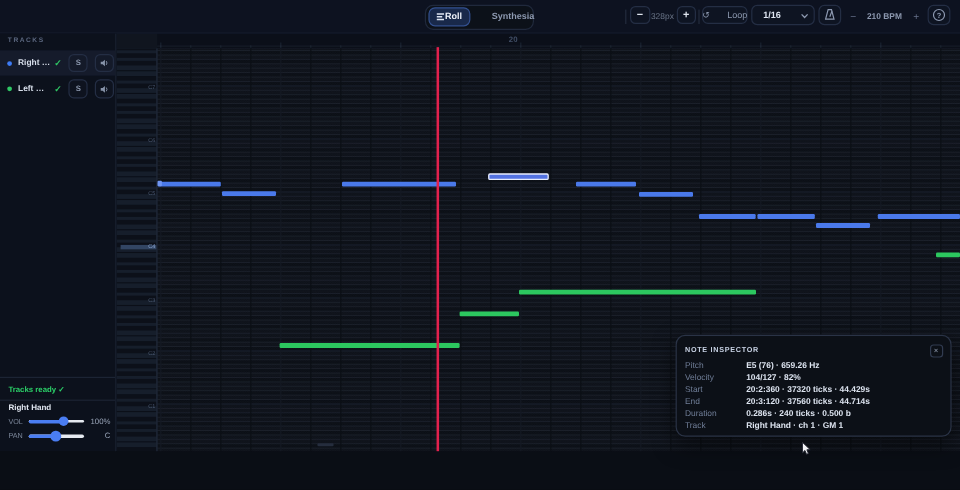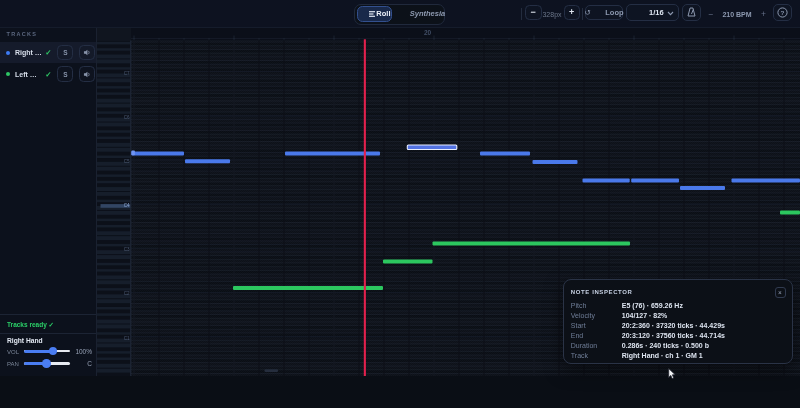--- a/index.html
+++ b/index.html
@@ -351,29 +351,29 @@
 <rect x="233.0" y="285.9" width="150.0" height="4.0" rx="1" fill="#2cc75f"></rect>
 <rect x="131.3" y="150.6" width="3.6" height="4.6" rx="0.8" fill="#6f95f3"></rect>
 <rect x="407.3" y="145.0" width="49.5" height="4.5" rx="1" fill="#5372e2" stroke="#e7ecfd" stroke-width="1.1"></rect>
 <rect x="264.5" y="369.3" width="13.5" height="2.6" rx="1" fill="#252d3d"></rect>
 <rect x="363.8" y="39.3" width="2.1" height="336.7" fill="#e2214d"></rect>
 </svg>
 
 <div class="abs" style="left:0;top:0;width:800px;height:28px;background:#0d1220;border-bottom:1px solid #151c2b;">
 
   <div class="abs" style="left:354px;top:3.5px;width:91px;height:21px;background:#0c1119;border:1px solid #20293c;border-radius:7px;"></div>
-  <div class="abs" style="left:356.5px;top:5.5px;width:35px;height:16px;background:#19294a;border:1px solid #33508f;border-radius:5.5px;display:flex;align-items:center;justify-content:flex-end;gap:0;">
+  <div class="abs" style="left:356.5px;top:5.5px;width:35px;height:16px;background:#19294a;border:1px solid #33508f;border-radius:5.5px;display:flex;align-items:center;justify-content:center;gap:0;">
     <svg width="8" height="8" viewBox="0 0 8 8">
       <line x1="1" y1="1.7" x2="7" y2="1.7" stroke="#dfe6f2" stroke-width="1.2"></line>
       <line x1="1" y1="4" x2="5.5" y2="4" stroke="#dfe6f2" stroke-width="1.2"></line>
       <line x1="1" y1="6.3" x2="7" y2="6.3" stroke="#dfe6f2" stroke-width="1.2"></line>
     </svg>
     <span style="font-size:7.5px;font-weight:bold;color:#eef2fa;">Roll</span>
   </div>
-  <div class="abs" style="left:396px;top:5.5px;width:47px;height:16px;display:flex;align-items:center;justify-content:center;gap:16px;font-style:italic;">
+  <div class="abs" style="left:396px;top:5.5px;width:47px;height:16px;display:flex;align-items:center;justify-content:center;gap:16px;">
     <svg width="7" height="7" viewBox="0 0 7 7">
       <rect x="0.5" y="0.8" width="6" height="5.4" rx="0.8" fill="none" stroke="#8d99b0" stroke-width="1"></rect>
       <rect x="1.4" y="3.6" width="1.3" height="2" fill="#8d99b0"></rect>
       <rect x="4.2" y="3.6" width="1.3" height="2" fill="#8d99b0"></rect>
     </svg>
     <span style="font-size:7.5px;font-weight:bold;color:#8d99b0;">Synthesia</span>
   </div>
 
   <div class="abs" style="left:521px;top:8px;width:1px;height:12px;background:#232c3e;"></div>
   <div class="btn" style="left:525px;top:4.5px;width:16.5px;height:15.5px;">
@@ -381,24 +381,24 @@
       </div>
   <div class="abs" style="left:541px;top:0;width:22px;height:28px;display:flex;align-items:center;justify-content:center;">
         <span style="font-size:7px;color:#6b7689;">328px</span>
       </div>
   <div class="btn" style="left:563.5px;top:4.5px;width:16.5px;height:15.5px;">
         <span style="font-size:9px;font-weight:bold;color:#dfe5ee;">+</span>
       </div>
   <div class="abs" style="left:582px;top:8px;width:1px;height:12px;background:#232c3e;"></div>
   <div class="btn" style="left:585px;top:4.5px;width:38px;height:15.5px;border-radius:5px;gap:2.5px;">
     <span style="font-size:7.5px;color:#8d99b0;">↺</span>
-    <span style="font-size:7.5px;font-weight:bold;color:#8d99b0;padding-left:12px;">Loop</span>
+    <span style="font-size:7.5px;font-weight:normal;color:#8d99b0;padding-left:12px;">Loop</span>
   </div>
   <div class="btn" style="left:626px;top:4px;width:53px;height:16.5px;border-radius:5px;justify-content:flex-start;">
-    <span style="font-size:7.5px;font-weight:bold;color:#dfe6f2;margin-left:22px;text-align:right;">1/16</span>
+    <span style="font-size:7.5px;font-weight:bold;color:#dfe6f2;margin-left:9px;text-align:right;">1/16</span>
     <svg width="7" height="5" viewBox="0 0 7 5" style="position:absolute;left:auto;right:4px;top:5.5px;">
       <path d="M1 1 L3.5 3.6 L6 1" fill="none" stroke="#8d99b0" stroke-width="1.1"></path>
     </svg>
   </div>
   <div class="btn" style="left:682px;top:4px;width:18.5px;height:16.5px;border-radius:5px;">
     <svg width="9" height="10" viewBox="0 0 9 10">
       <path d="M3.1 1 L5.9 1 L8 9 L1 9 Z" fill="none" stroke="#8d99b0" stroke-width="1"></path>
       <line x1="4.5" y1="7" x2="6.3" y2="2.4" stroke="#8d99b0" stroke-width="1"></line>
     </svg>
   </div>

